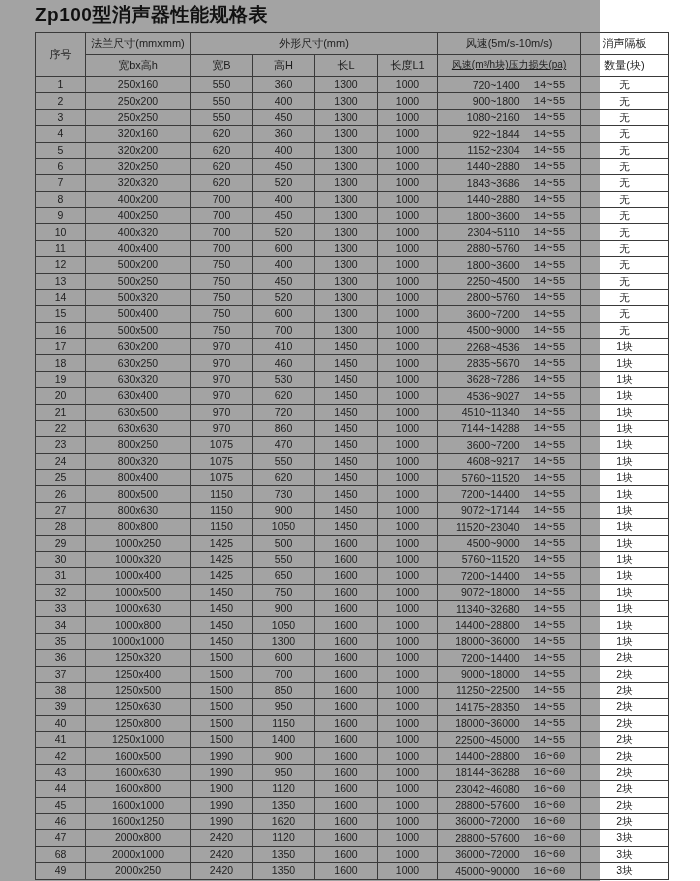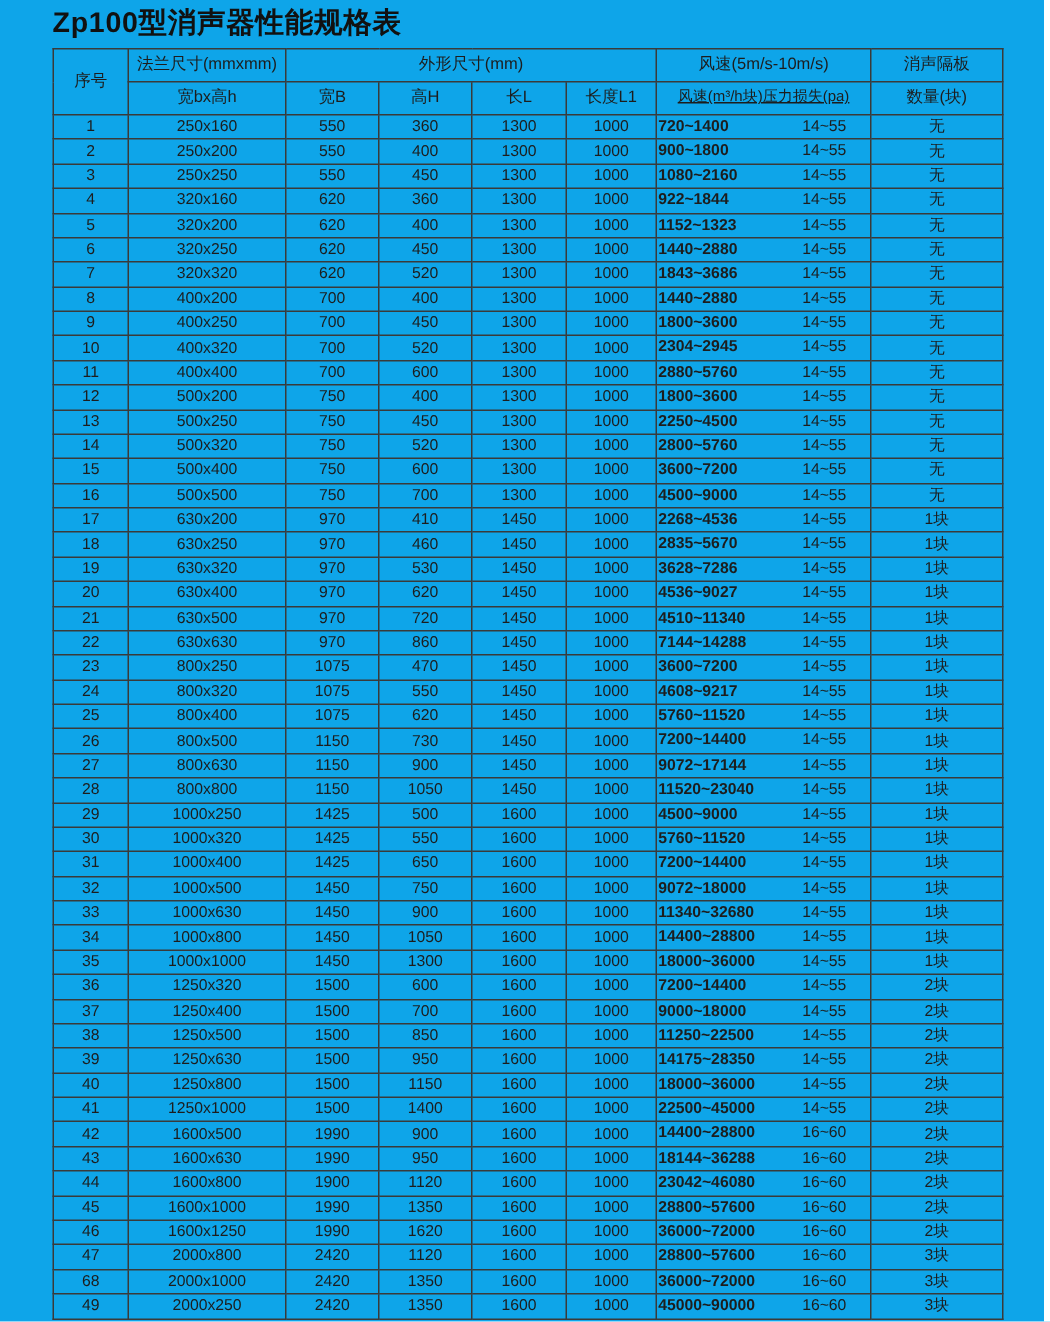--- a/index.html
+++ b/index.html
@@ -6,24 +6,24 @@
     margin: 0;
     padding: 0;
     background: #ffffff;
     width: 700px;
     height: 881px;
     font-family: "Liberation Sans", "DejaVu Sans", sans-serif;
     color: #1d1d1d;
   }
   .page {
     box-sizing: border-box;
-    width: 696px;
+    width: 600px;
     height: 881px;
     padding: 2px 32px 4px 35px;
-    background: #0ea5e9;
+    background: #a3a3a3;
   }
   .title {
     font-size: 19px;
     font-weight: bold;
     margin: 0 0 4px 0;
     letter-spacing: 0.5px;
     color: #111111;
   }
   table.spec-table {
     border-collapse: collapse;
@@ -41,28 +41,28 @@
     line-height: 1.05;
     white-space: nowrap;
     overflow: hidden;
   }
   .spec-table thead th { height: 21px; }
   .spec-table thead th.wind-sub { font-size: 10px; text-decoration: underline; }
   .spec-table tbody td { font-size: 10.5px; }
   .wind-cell .flow {
     display: inline-block;
     width: 57%;
-    text-align: left;
+    text-align: right;
     vertical-align: middle;
-    font-weight: bold;
   }
   .wind-cell .loss {
     display: inline-block;
     width: 42%;
     vertical-align: middle;
+    font-family: Liberation Mono, monospace;
   }
 </style>
 </head>
 <body>
 
 <div class="page">
   <h1 class="title">Zp100型消声器性能规格表</h1>
 
   <table class="spec-table">
     <colgroup>
@@ -134,21 +134,21 @@
           <td class="wind-cell"><span class="flow">922~1844</span><span class="loss">14~55</span></td>
           <td>无</td>
         </tr>
         <tr>
           <td>5</td>
           <td>320x200</td>
           <td>620</td>
           <td>400</td>
           <td>1300</td>
           <td>1000</td>
-          <td class="wind-cell"><span class="flow">1152~1323</span><span class="loss">14~55</span></td>
+          <td class="wind-cell"><span class="flow">1152~2304</span><span class="loss">14~55</span></td>
           <td>无</td>
         </tr>
         <tr>
           <td>6</td>
           <td>320x250</td>
           <td>620</td>
           <td>450</td>
           <td>1300</td>
           <td>1000</td>
           <td class="wind-cell"><span class="flow">1440~2880</span><span class="loss">14~55</span></td>
@@ -184,21 +184,21 @@
           <td class="wind-cell"><span class="flow">1800~3600</span><span class="loss">14~55</span></td>
           <td>无</td>
         </tr>
         <tr>
           <td>10</td>
           <td>400x320</td>
           <td>700</td>
           <td>520</td>
           <td>1300</td>
           <td>1000</td>
-          <td class="wind-cell"><span class="flow">2304~2945</span><span class="loss">14~55</span></td>
+          <td class="wind-cell"><span class="flow">2304~5110</span><span class="loss">14~55</span></td>
           <td>无</td>
         </tr>
         <tr>
           <td>11</td>
           <td>400x400</td>
           <td>700</td>
           <td>600</td>
           <td>1300</td>
           <td>1000</td>
           <td class="wind-cell"><span class="flow">2880~5760</span><span class="loss">14~55</span></td>

